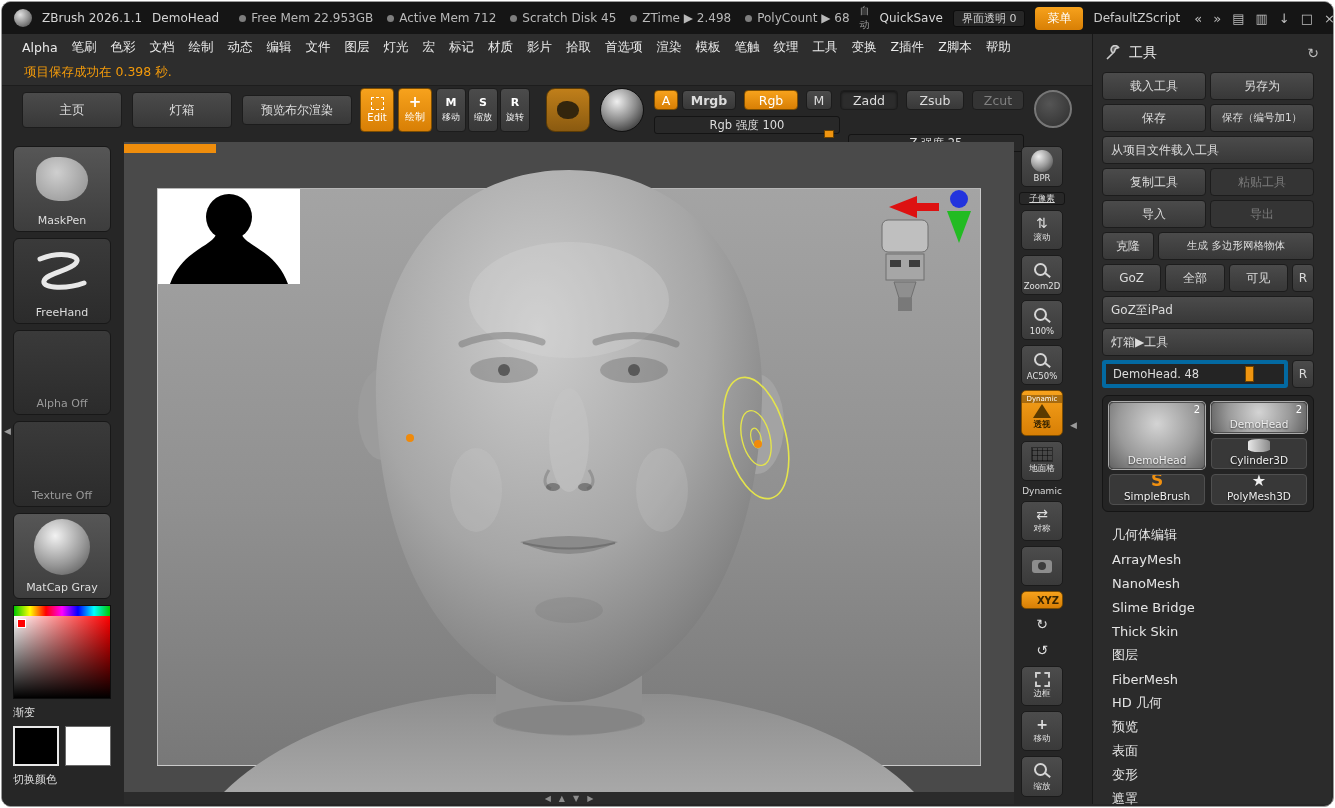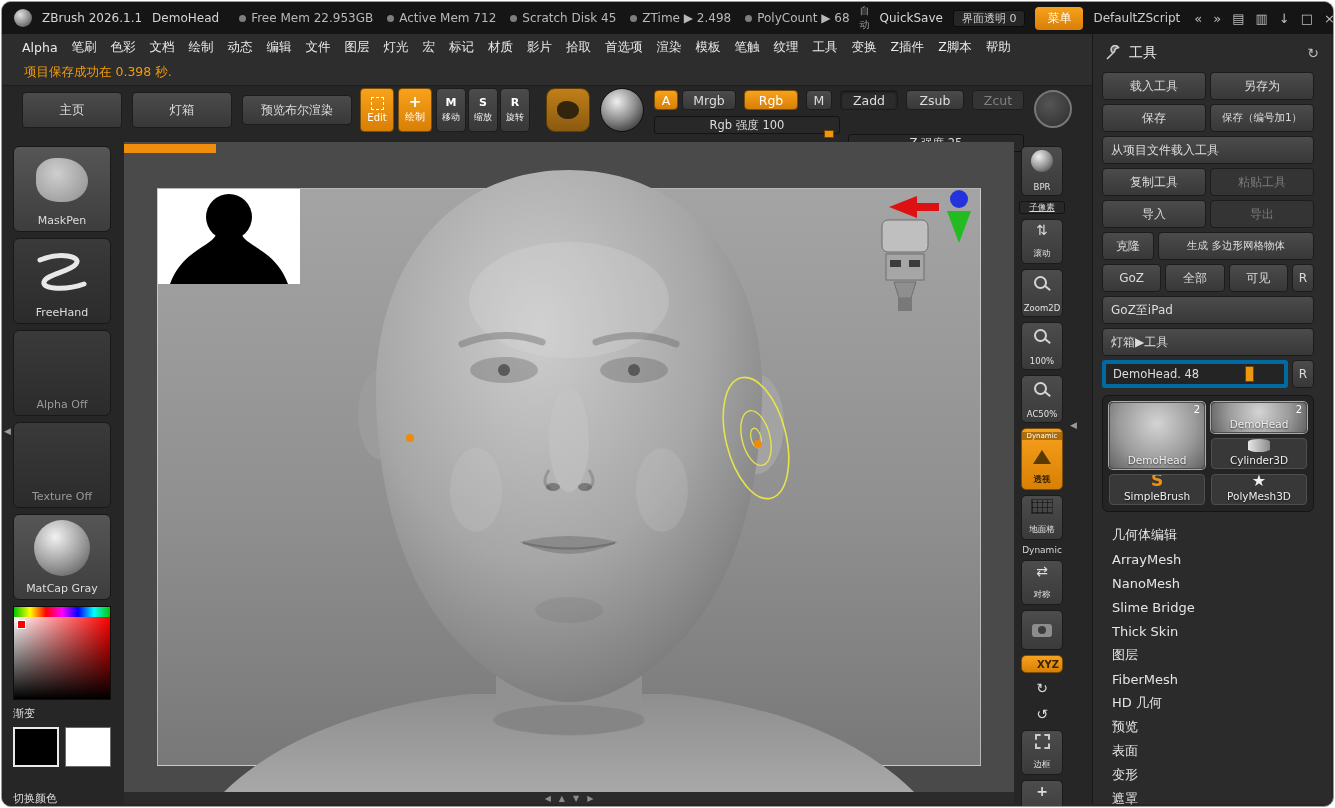--- a/index.html
+++ b/index.html
@@ -56,36 +56,36 @@
   .blob{width:52px;height:44px;background:radial-gradient(circle at 40% 35%,#cfcfcf,#8e8e8e);border-radius:42% 58% 52% 48%;}
   .matcap{width:56px;height:56px;border-radius:50%;background:radial-gradient(circle at 38% 30%,#f2f2f2,#9a9a9a 55%,#4a4a4a);}
   .picker{width:98px;height:94px;position:relative;border:1px solid #0e0e0e;cursor:crosshair;flex:none;}
   .hue{position:absolute;left:0;top:0;right:0;height:10px;background:linear-gradient(90deg,#00c800,#ffff00,#ff0000,#ff00ff,#0000ff,#00ffff,#00c800);}
   .sv{position:absolute;left:0;top:10px;right:0;bottom:0;background:linear-gradient(to top,#000,rgba(0,0,0,0)),linear-gradient(to right,#fff,#f00);}
   .pick-cursor{position:absolute;left:3px;top:13px;width:9px;height:9px;background:#f00;border:1px solid #fff;}
   .tray-lbl{width:98px;font-size:11px;color:#dddddd;}
   .swatches{width:98px;display:flex;gap:6px;}
   .sw-main{width:46px;height:40px;background:#000;border:2px solid #e9e9e9;cursor:pointer;}
   .sw-sec{width:46px;height:40px;background:#fff;border:1px solid #6a6a6a;cursor:pointer;}
-  .switch-lbl{margin-top:auto;margin-bottom:0;}
+  .switch-lbl{margin-top:auto;margin-bottom:19px;}
 
   
   .canvas{position:absolute;left:122px;top:140px;width:890px;height:650px;background:#4a4a4a;overflow:hidden;cursor:crosshair;}
   .doc{position:absolute;left:33px;top:46px;right:33px;bottom:26px;border:1px solid rgba(235,235,235,.55);background:linear-gradient(#a4a4a4,#909090 55%,#787878);}
   .head-svg{position:absolute;left:0;top:0;width:890px;height:650px;}
   .notify-bar{position:absolute;left:0;top:2px;width:92px;height:9px;background:#ef8d0c;}
   .silhouette{position:absolute;left:34px;top:47px;width:142px;height:95px;background:#fff;}
   .axis-widget{position:absolute;right:37px;top:45px;width:90px;height:58px;cursor:pointer;}
   .robot{position:absolute;right:74px;top:72px;width:70px;height:105px;}
   .canvas-scrollbar{position:absolute;left:122px;top:790px;width:890px;height:12px;background:#2b2b2b;display:flex;align-items:center;justify-content:center;gap:8px;color:#8d8d8d;font-size:8px;}
   .canvas-scrollbar span{cursor:pointer;}
 
   
   .shelf{position:absolute;left:1016px;top:140px;width:48px;bottom:0;display:flex;flex-direction:column;align-items:center;gap:5px;padding-top:4px;}
-  .shelf-btn{width:42px;min-height:40px;border-radius:5px;background:linear-gradient(#4c4c4c,#3a3a3a);border:1px solid #1b1b1b;display:flex;flex-direction:column;align-items:center;justify-content:center;gap:10px;padding:3px 0;cursor:pointer;flex:none;}
+  .shelf-btn{width:42px;min-height:40px;border-radius:5px;background:linear-gradient(#4c4c4c,#3a3a3a);border:1px solid #1b1b1b;display:flex;flex-direction:column;align-items:center;justify-content:center;gap:1px;padding:3px 0;cursor:pointer;flex:none;}
   .shelf-btn.accent{background:linear-gradient(#f7a21c,#d87f05);border-color:#7c4d02;}
   .shelf-btn.plain{background:none;border:none;min-height:20px;}
   .shelf-lbl{font-size:8.5px;color:#e2e2e2;white-space:nowrap;}
   .shelf-btn.accent .shelf-lbl{color:#3a2600;font-weight:bold;}
   .ribbon{font-size:7px;background:rgba(0,0,0,.3);color:#fff;width:100%;text-align:center;}
   .shelf-text{font-size:9px;color:#d8d8d8;}
   .mini-slider{width:46px;height:13px;background:#282828;border:1px solid #141414;border-radius:3px;color:#d8d8d8;font-size:8.5px;display:flex;align-items:center;justify-content:center;cursor:pointer;flex:none;text-decoration:underline;}
   .i-sphere{width:22px;height:22px;border-radius:50%;background:radial-gradient(circle at 35% 30%,#eee,#999 50%,#333);}
   .i-mag{width:13px;height:13px;border:2px solid #d5d5d5;border-radius:50%;position:relative;margin:3px 4px 4px 0;}
   .i-mag::after{content:"";position:absolute;width:7px;height:2px;background:#d5d5d5;right:-6px;bottom:-2px;transform:rotate(40deg);}
@@ -264,21 +264,21 @@
       <span class="gyro-letter">R</span>
       <span class="gyro-lbl">旋转</span>
     </div>
 
     <div class="brush-circle abs" style="left:544px;top:2px;width:44px;height:44px;">
       <span class="brush-blob"></span>
     </div>
     <div class="mat-sphere abs" style="left:598px;top:2px;width:44px;height:44px;"></div>
 
     <div class="btn orange abs" style="left:652px;top:4px;width:24px;height:20px;">A</div>
-    <div class="btn abs" style="left:680px;top:4px;width:54px;height:20px;">Mrgb</div>
+    <div class="btn abs" style="left:680px;top:4px;width:54px;height:20px;font-weight:bold;">Mrgb</div>
     <div class="btn orange abs" style="left:742px;top:4px;width:54px;height:20px;">Rgb</div>
     <div class="btn abs" style="left:804px;top:4px;width:26px;height:20px;">M</div>
     <div class="btn pressed abs" style="left:838px;top:4px;width:58px;height:20px;">Zadd</div>
     <div class="btn abs" style="left:904px;top:4px;width:58px;height:20px;">Zsub</div>
     <div class="btn disabled abs" style="left:970px;top:4px;width:52px;height:20px;">Zcut</div>
 
     <div class="slider abs" style="left:652px;top:30px;width:186px;height:18px;">
       <span>Rgb 强度 100</span>
       <span class="handle" style="left:calc(96% - 8px);"></span>
     </div>

